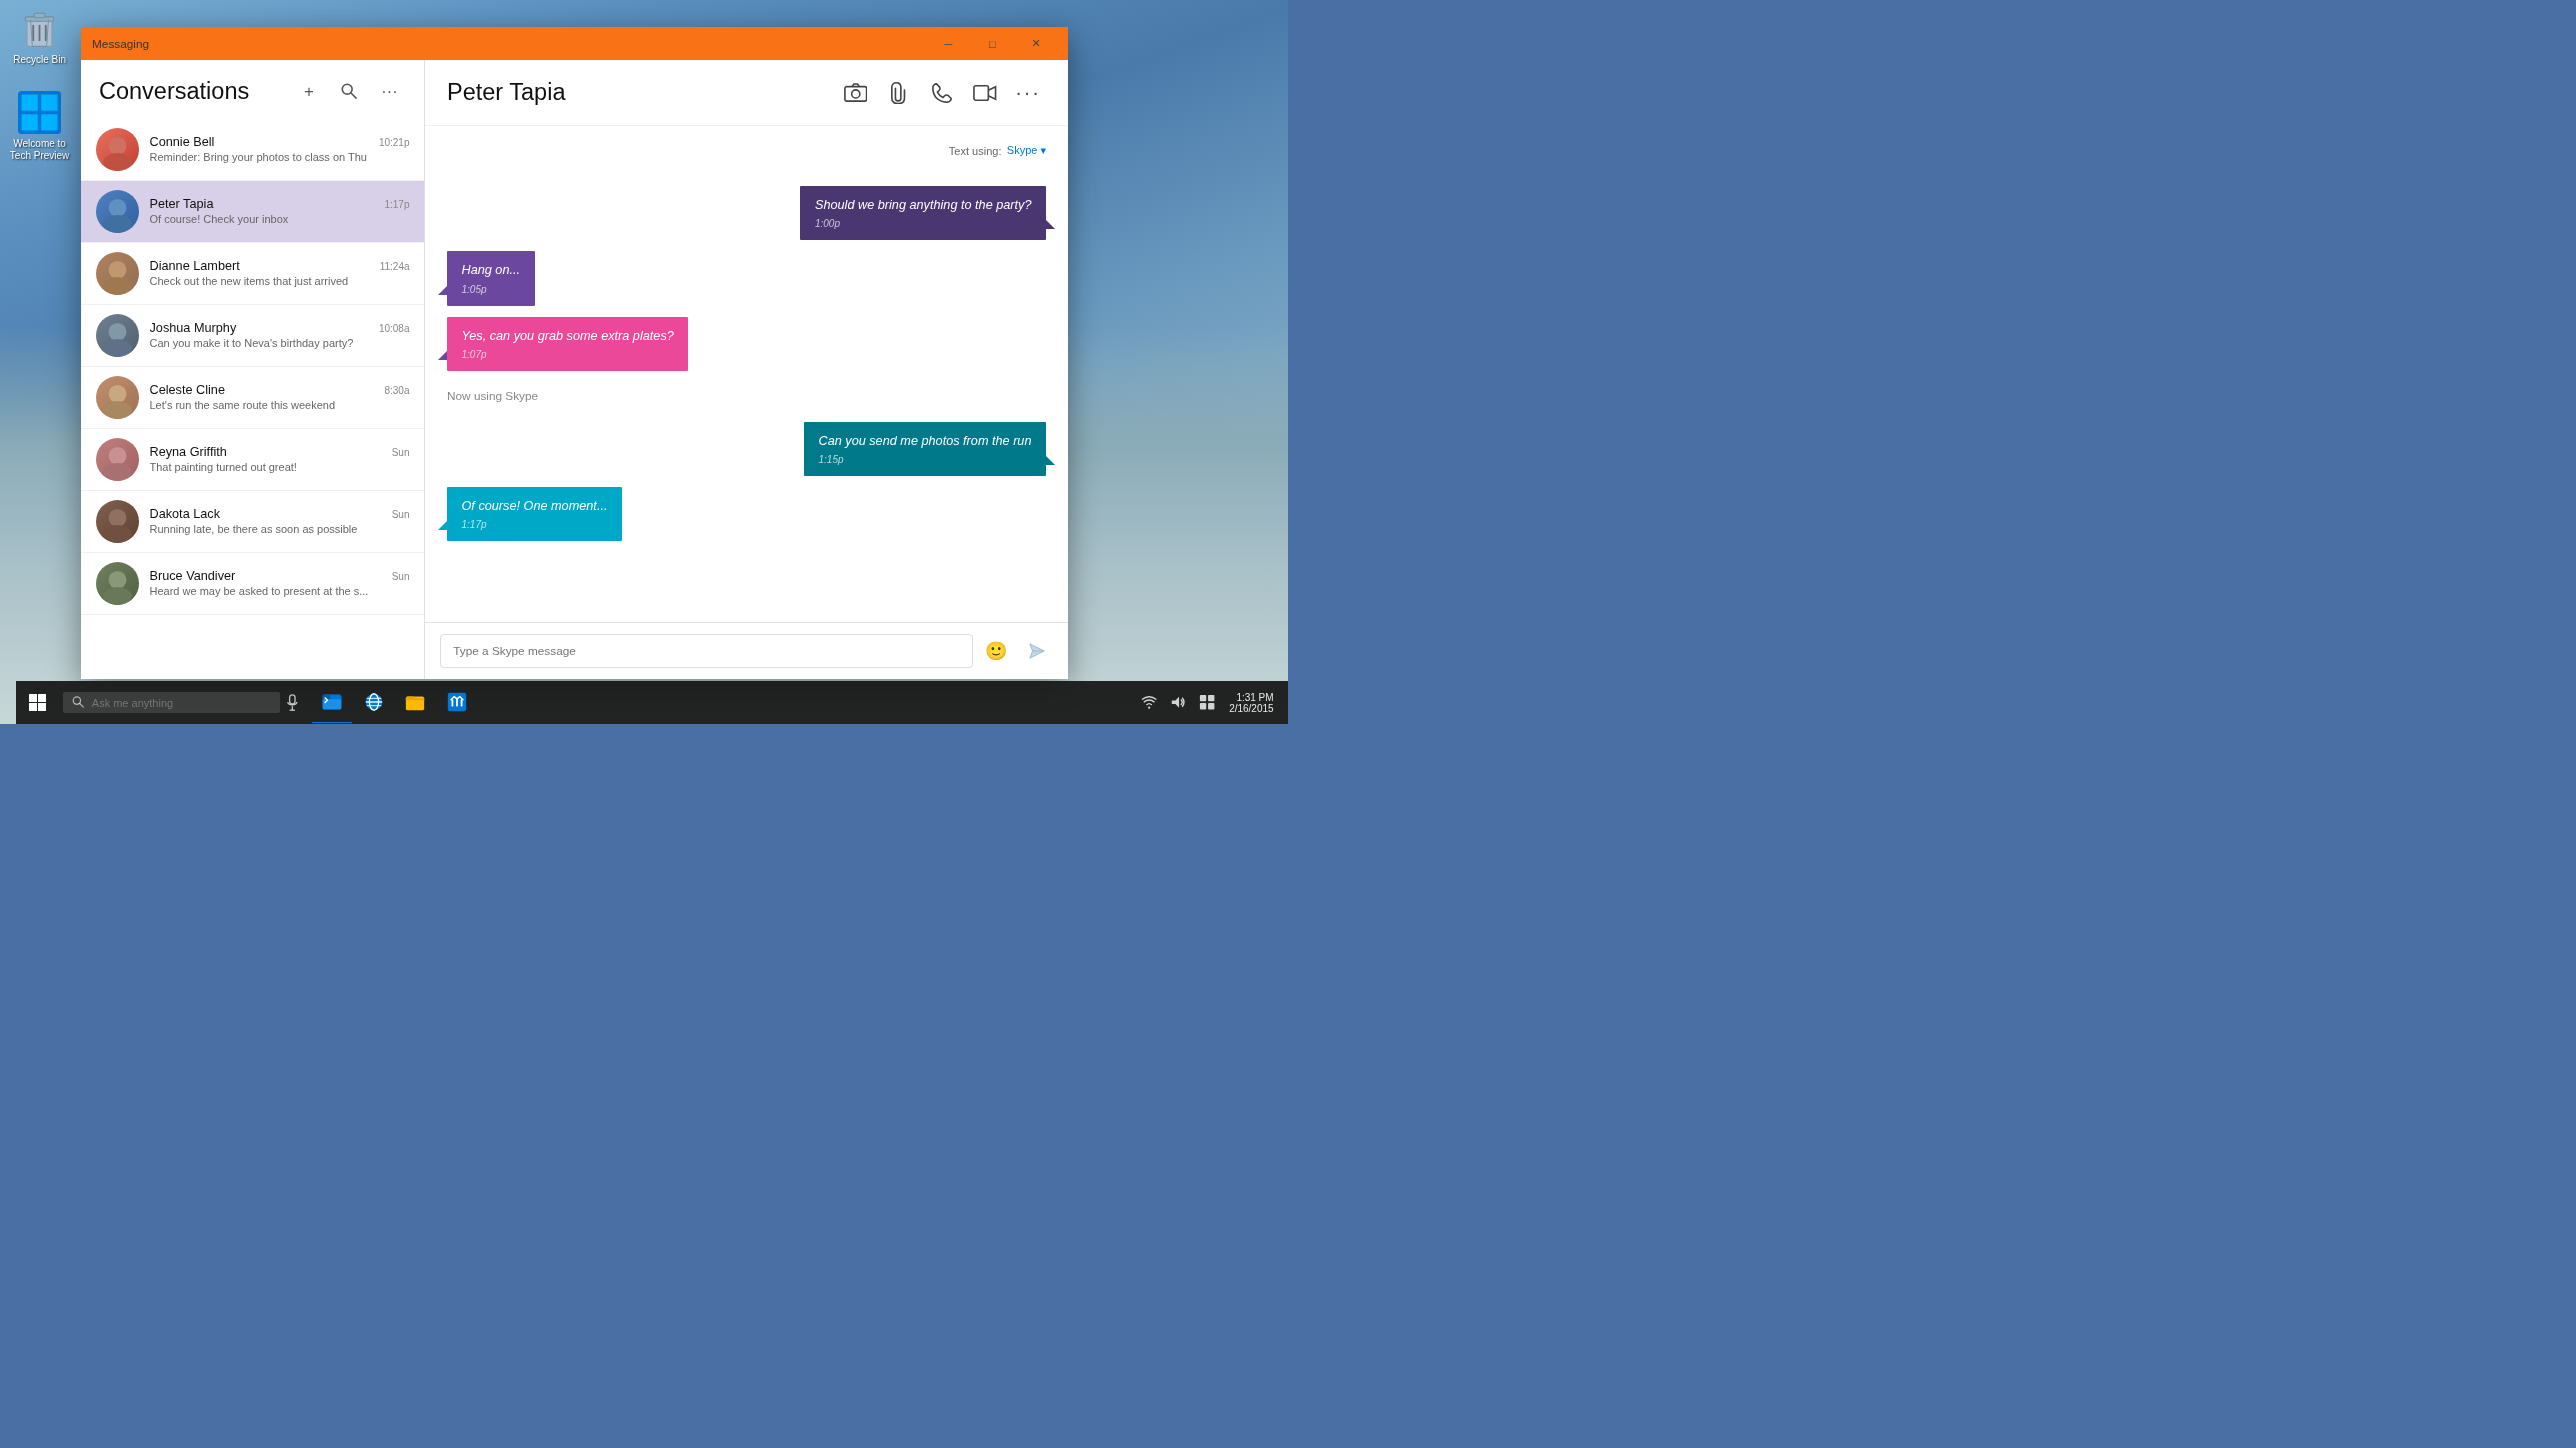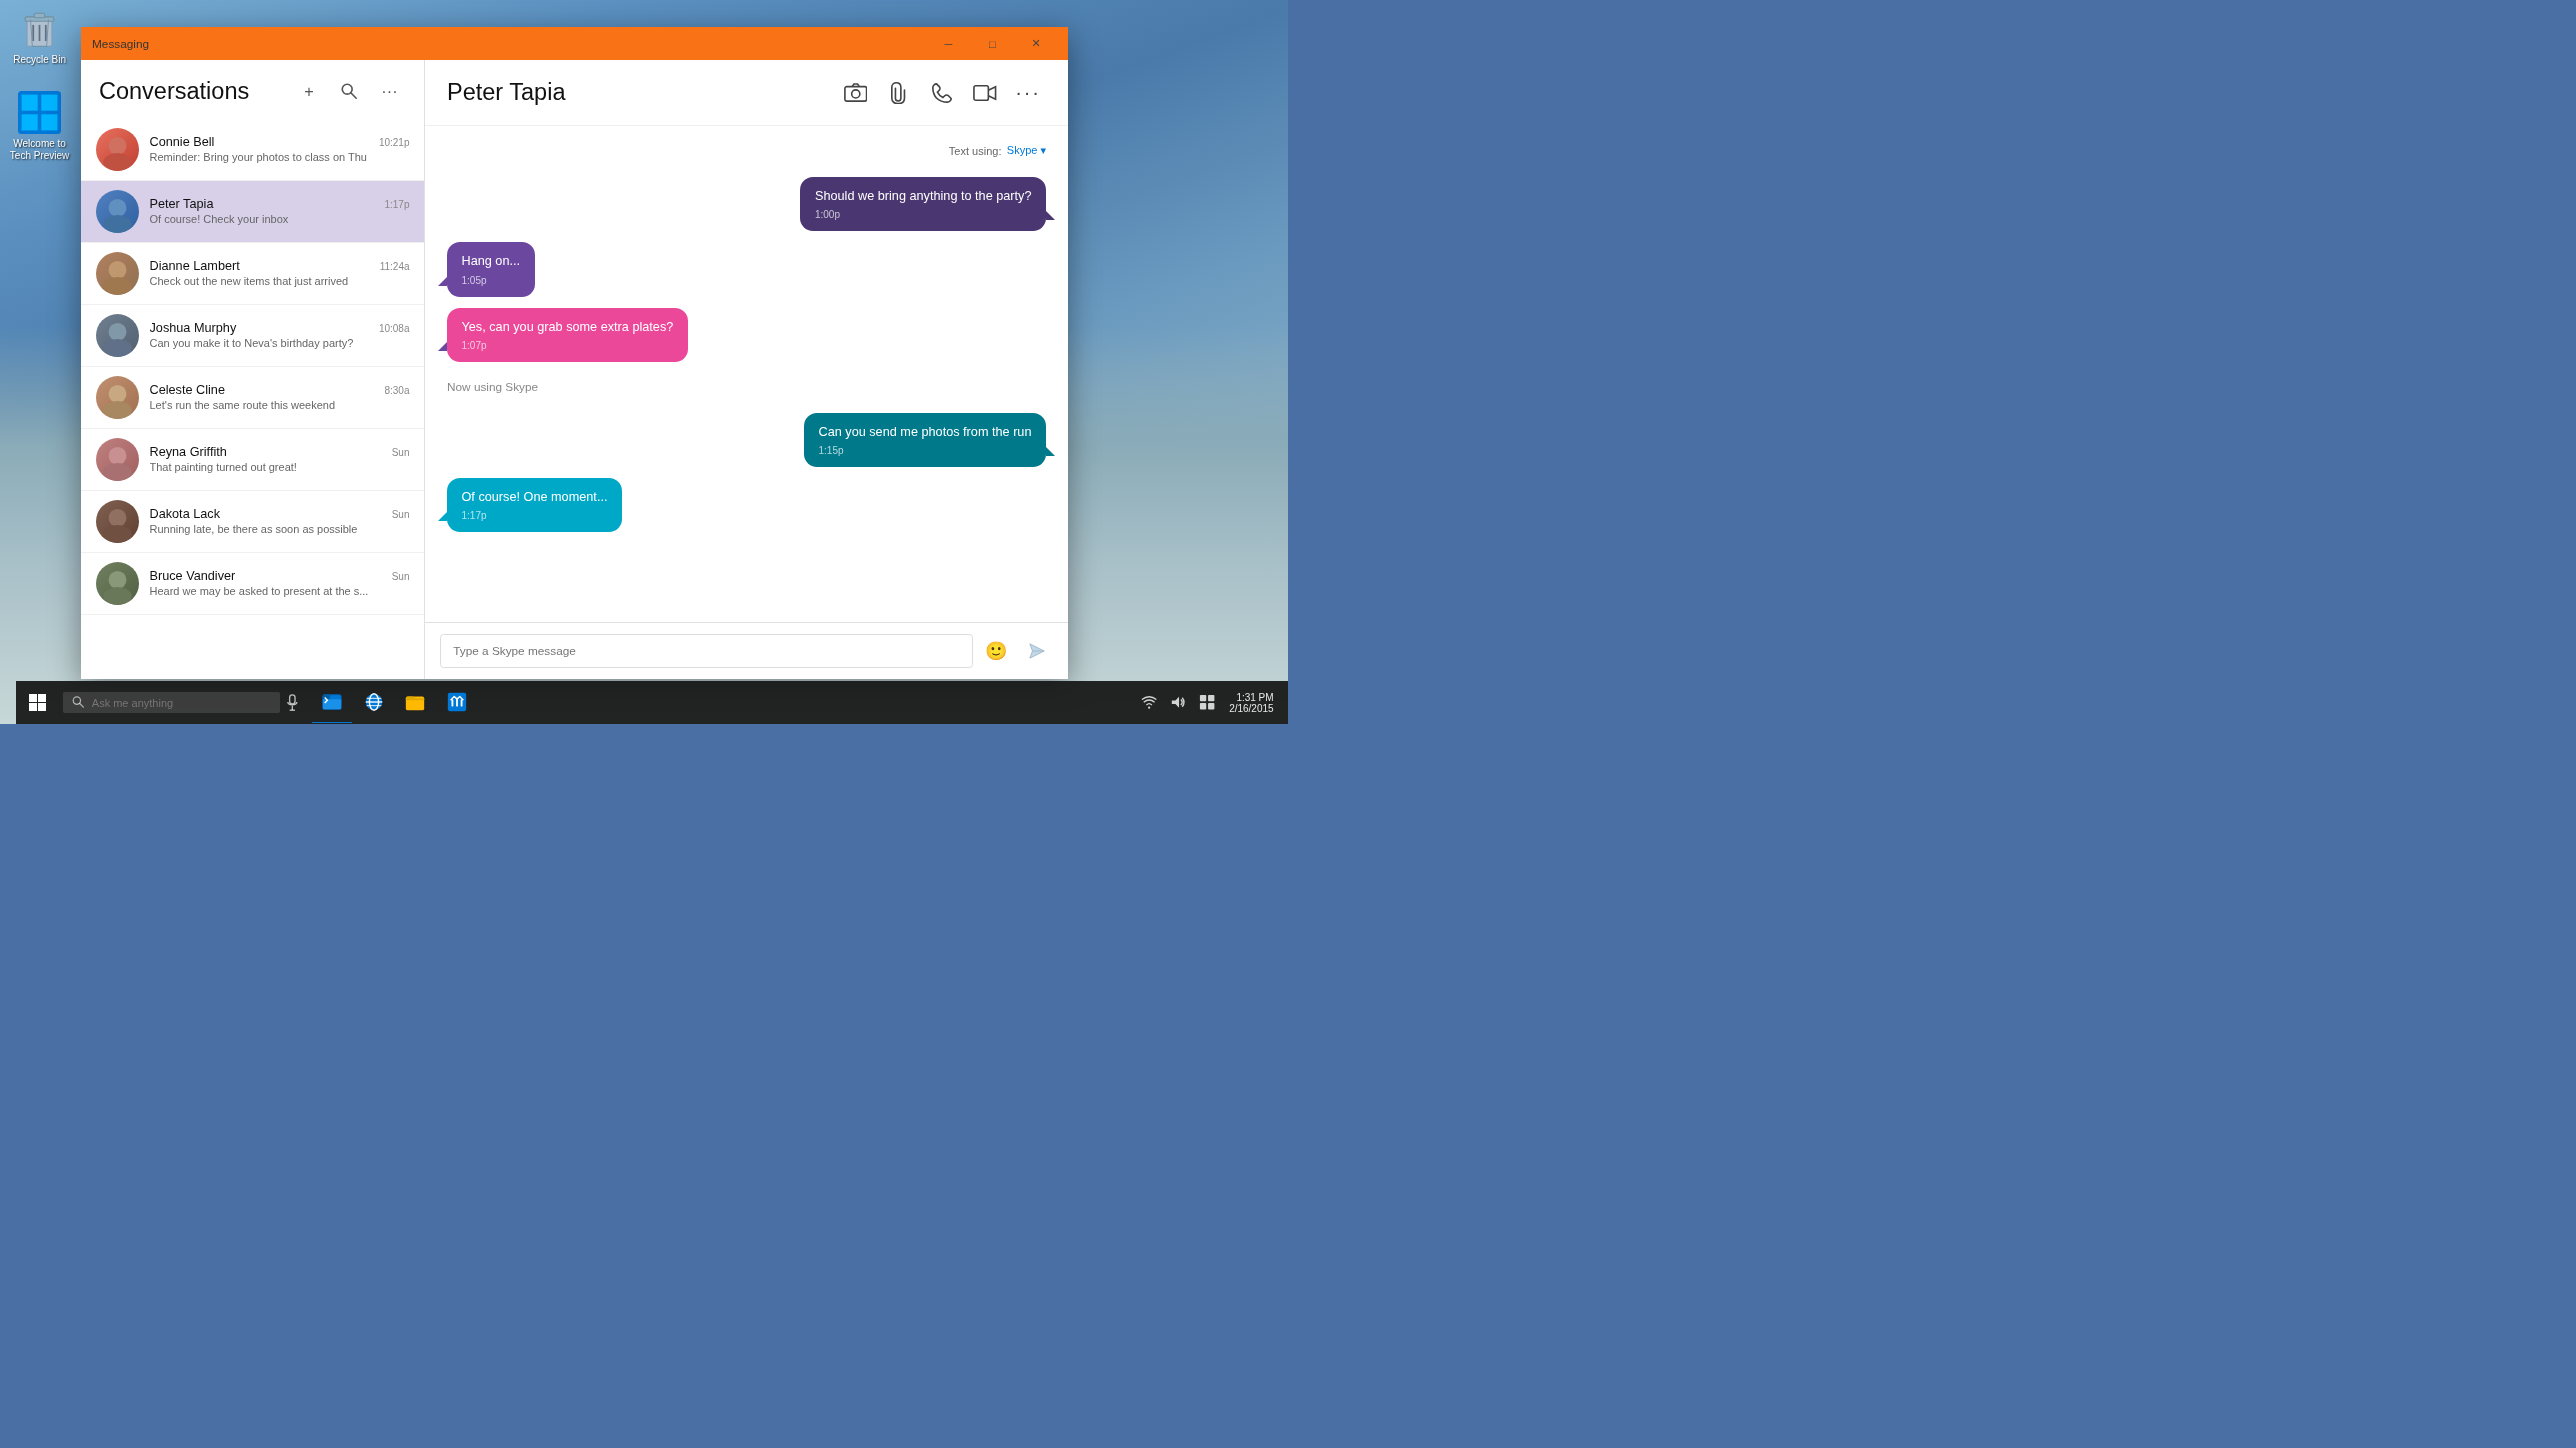--- a/index.html
+++ b/index.html
@@ -364,21 +364,21 @@
       display: flex;
       flex-direction: column;
       gap: 11px;
     }
 
     .text-using-bar {
       display: flex;
       justify-content: flex-end;
       align-items: center;
       gap: 5.4px;
-      margin-bottom: 9px;
+      margin-bottom: 18px;
       font-size: 11px;
       color: #666;
     }
 
     .text-using-bar .skype-link {
       color: #0078d7;
       cursor: pointer;
     }
 
     .message-row {
@@ -390,22 +390,23 @@
       align-items: flex-end;
     }
 
     .message-row.received {
       align-items: flex-start;
     }
 
     .message-bubble {
       max-width: 65%;
       padding: 11px 14.5px;
-      border-radius: 13px;
+      border-radius: 1px;
       position: relative;
+      font-style: italic;
     }
 
     .message-text {
       font-size: 12.7px;
       color: white;
       line-height: 1.4;
     }
 
     .message-time {
       font-size: 10px;

